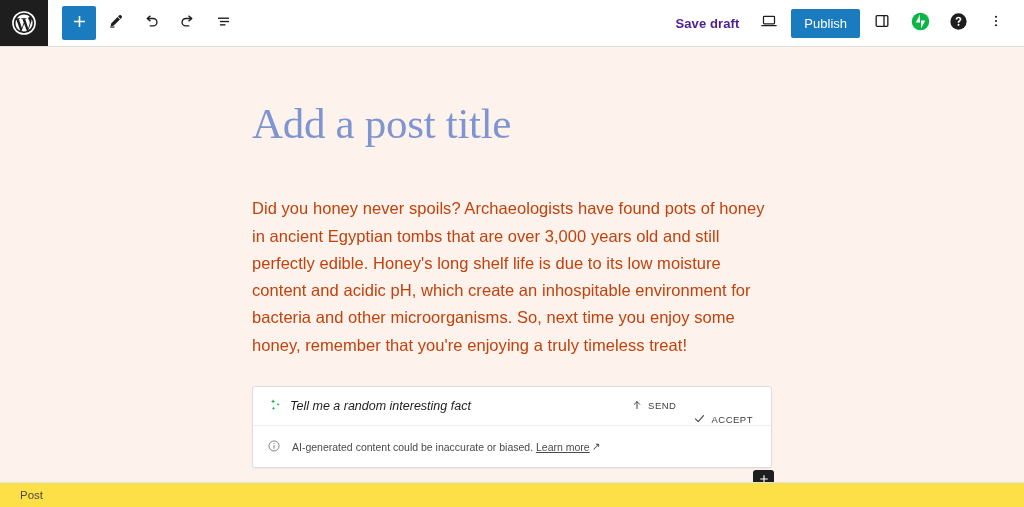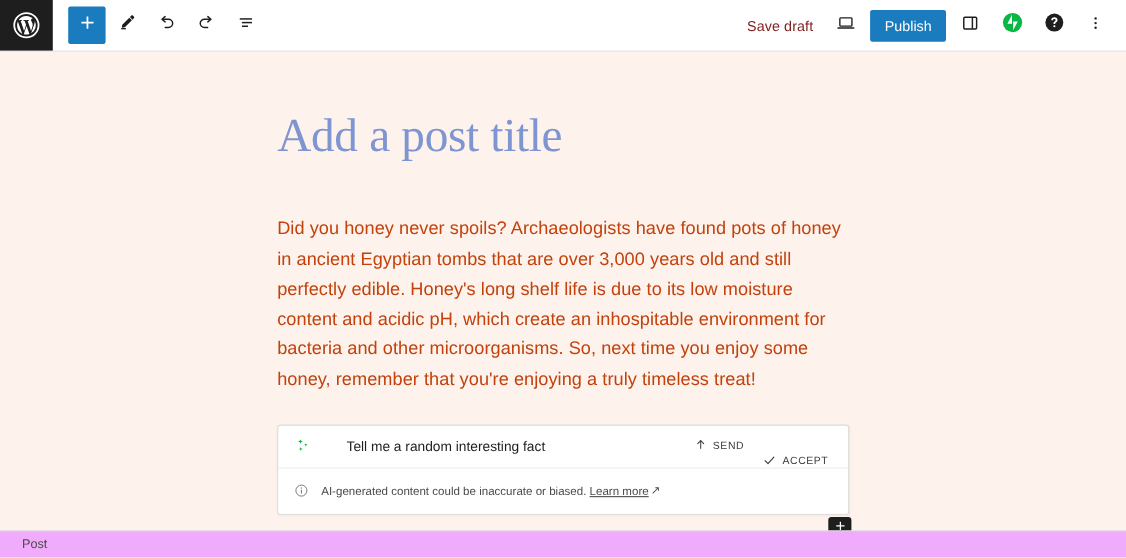--- a/index.html
+++ b/index.html
@@ -73,25 +73,26 @@
 
   .toolbar-right {
     display: flex;
     align-items: center;
     gap: 6px;
     padding-right: 12px;
   }
 
   .save-draft {
     font-size: 13px;
-    color: #7f1d1d;
+    color: #4c1d95;
     cursor: pointer;
     padding: 6px 8px;
     white-space: nowrap;
     letter-spacing: 0.1px;
+    font-weight: bold;
   }
 
   .publish-btn {
     background: #1a7bbf;
     color: #ffffff;
     font-size: 13px;
     border: none;
     border-radius: 2px;
     padding: 8px 13px;
     cursor: pointer;
@@ -170,24 +171,25 @@
     align-items: center;
     justify-content: center;
     width: 18px;
     height: 18px;
   }
 
   .ai-prompt {
     flex: 1 1 auto;
     font-size: 12.5px;
     color: #1e1e1e;
-    margin-left: 31px;
+    margin-left: 6px;
     cursor: text;
     white-space: nowrap;
     overflow: hidden;
+    font-style: italic;
   }
 
   .ai-action {
     display: flex;
     align-items: center;
     gap: 5px;
     font-size: 9.5px;
     letter-spacing: 0.5px;
     color: #3c3c3c;
     cursor: pointer;
@@ -246,21 +248,21 @@
     display: flex;
     align-items: center;
     justify-content: center;
     cursor: pointer;
   }
 
   
   .footer {
     flex: 0 0 25px;
     height: 25px;
-    background: #f0abfc;
+    background: #fde047;
     border-top: 1px solid #e0e0e0;
     display: flex;
     align-items: center;
     padding-left: 20px;
   }
   .breadcrumb-item {
     font-size: 11.5px;
     color: #4a4a4a;
     cursor: pointer;
   }

